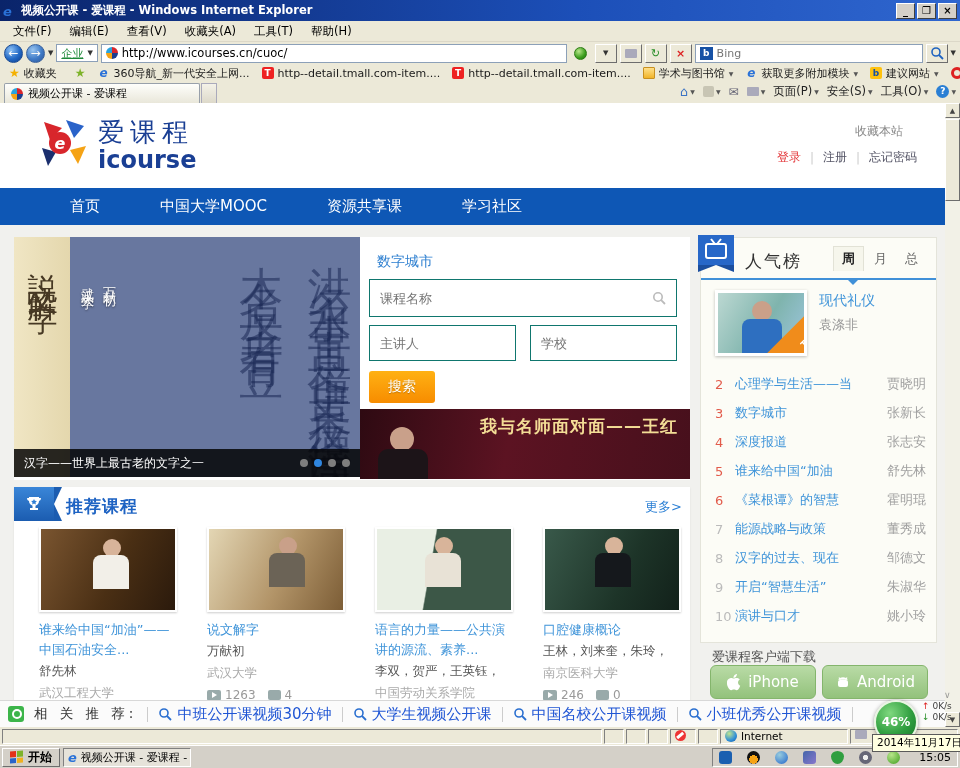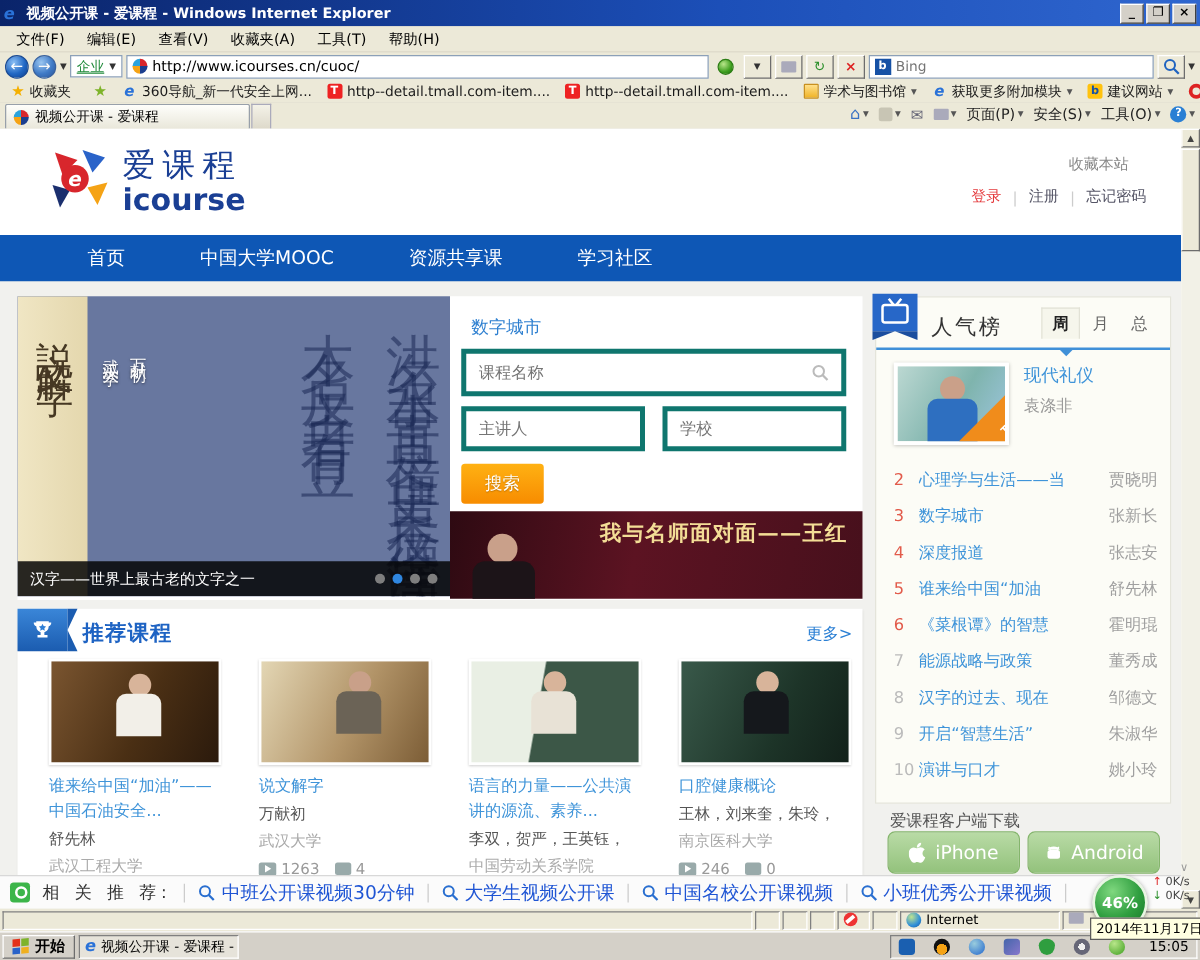--- a/index.html
+++ b/index.html
@@ -93,21 +93,21 @@
 #car-callig{position:absolute;left:60px;top:-6px;width:290px;height:250px;writing-mode:vertical-rl;text-orientation:upright;font-family:"DejaVu Serif","Liberation Serif",serif;font-size:44px;line-height:1.55;letter-spacing:16px;color:rgba(26,40,84,.55);overflow:hidden}
 #car-uni{position:absolute;left:64px;top:40px;display:flex;gap:4px}
 #car-uni span{writing-mode:vertical-rl;text-orientation:upright;color:#fff;font-size:13px;letter-spacing:3px;text-shadow:0 1px 2px rgba(0,0,0,.5)}
 #car-caption{position:absolute;left:0;bottom:0;width:346px;height:28px;background:rgba(5,5,5,.85);color:#fff;display:flex;align-items:center;padding:0 10px;font-size:12px}
 #car-dots{margin-left:auto;display:flex;gap:6px}
 .dot{width:8px;height:8px;border-radius:50%;background:#7e7e7e}
 .dot.active{background:#2f86e0}
 
 
 #cs-title{left:377px;top:150px;color:#2d7fd0;font-size:14px}
-.cs-input{position:absolute;background:#fff;border:4px solid #0f766e;display:flex;align-items:center;padding:0 10px}
+.cs-input{position:absolute;background:#fff;border:1px solid #0f766e;display:flex;align-items:center;padding:0 10px}
 .cs-input input{border:none;outline:none;flex:1;font-size:13px;font-family:inherit;color:#555;background:transparent}
 #cs-in1{left:369px;top:176px;width:308px;height:38px}
 #cs-in2{left:369px;top:222px;width:147px;height:36px}
 #cs-in3{left:530px;top:222px;width:147px;height:36px}
 #cs-btn{left:369px;top:268px;width:66px;height:32px;background:linear-gradient(#ffb113,#f78c00);border:none;border-radius:3px;color:#fff;font-size:14px;font-family:inherit;text-shadow:0 1px 1px rgba(0,0,0,.25)}
 .mag{width:14px;height:14px;flex:none}
 
 
 #banner{left:360px;top:306px;width:330px;height:70px;background:linear-gradient(100deg,#2e0a12,#5c1322 45%,#47101c);overflow:hidden}
 #banner .person{position:absolute;left:14px;bottom:-4px;width:58px;height:56px}

